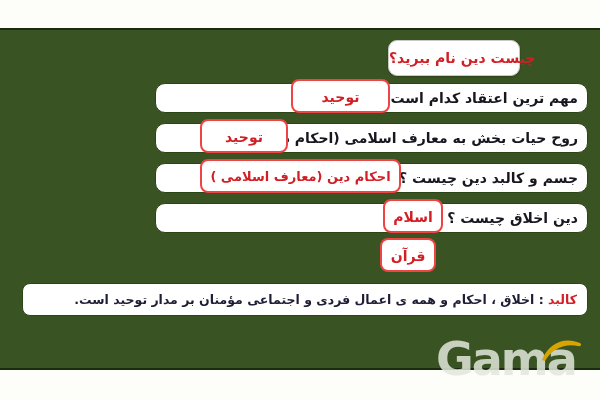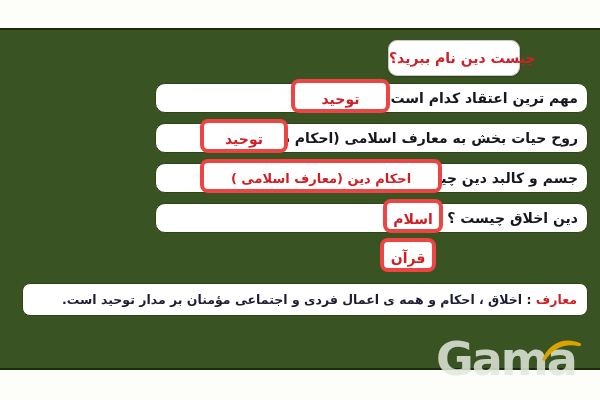--- a/index.html
+++ b/index.html
@@ -42,28 +42,28 @@
   .qrow .qtext{
     position:absolute;right:9px;top:0;line-height:28px;
     color:#17171f;font-weight:bold;font-size:14px;
     direction:rtl;white-space:nowrap;
   }
   .r1{top:83px;} .r2{top:123px;} .r3{top:163px;} .r4{top:203px;} .r5{top:242px;}
 
   
   .ans{
     position:absolute;height:34px;background:#ffffff;
-    border:4px solid #ef4444;border-radius:8px;box-sizing:border-box;
+    border:2px solid #ef4444;border-radius:8px;box-sizing:border-box;
     text-align:center;
     color:#d21f26;font-weight:bold;font-size:14px;
     line-height:32px;direction:rtl;white-space:nowrap;
   }
   .a1{left:291px;top:79px;width:99px;}
   .a2{left:200px;top:119px;width:88px;}
-  .a3{left:200px;top:159px;width:242px;font-size:13px;}
+  .a3{left:200px;top:159px;width:201px;font-size:13px;}
   .a4{left:383px;top:199px;width:60px;border-radius:8px;}
   .a5{left:380px;top:238px;width:56px;}
 
   
   .note-row{
     position:absolute;left:22px;right:12px;top:283px;height:33px;
     background:#ffffff;border:1px solid #2c4516;border-radius:8px;
     box-sizing:border-box;
   }
   .note-row .ntext{
@@ -112,21 +112,21 @@
   <div class="ans a3">احکام دین (معارف اسلامی )</div>
 
   <div class="qrow r4">
     <span class="qtext">دین اخلاق چیست ؟</span>
   </div>
   <div class="ans a4">اسلام</div>
 
   <div class="ans a5">قرآن</div>
 
   <div class="note-row">
-    <span class="ntext"><span class="nlabel">معارف</span><span> : اخلاق ، احکام و همه ی اعمال فردی و اجتماعی مؤمنان بر مدار توحید است.</span></span>
+    <span class="ntext"><span class="nlabel">کالبد</span><span> : اخلاق ، احکام و همه ی اعمال فردی و اجتماعی مؤمنان بر مدار توحید است.</span></span>
   </div>
 
   <div class="logo">
     <span class="word">Gama</span>
     <svg width="44" height="26" viewBox="0 0 44 26">
       <path d="M2 24 C8 8, 24 0, 40 7 C42 8, 41 11, 38 10 C26 7, 12 12, 5 25 Z" fill="#d9a402"></path>
     </svg>
   </div>
 
 </div>

